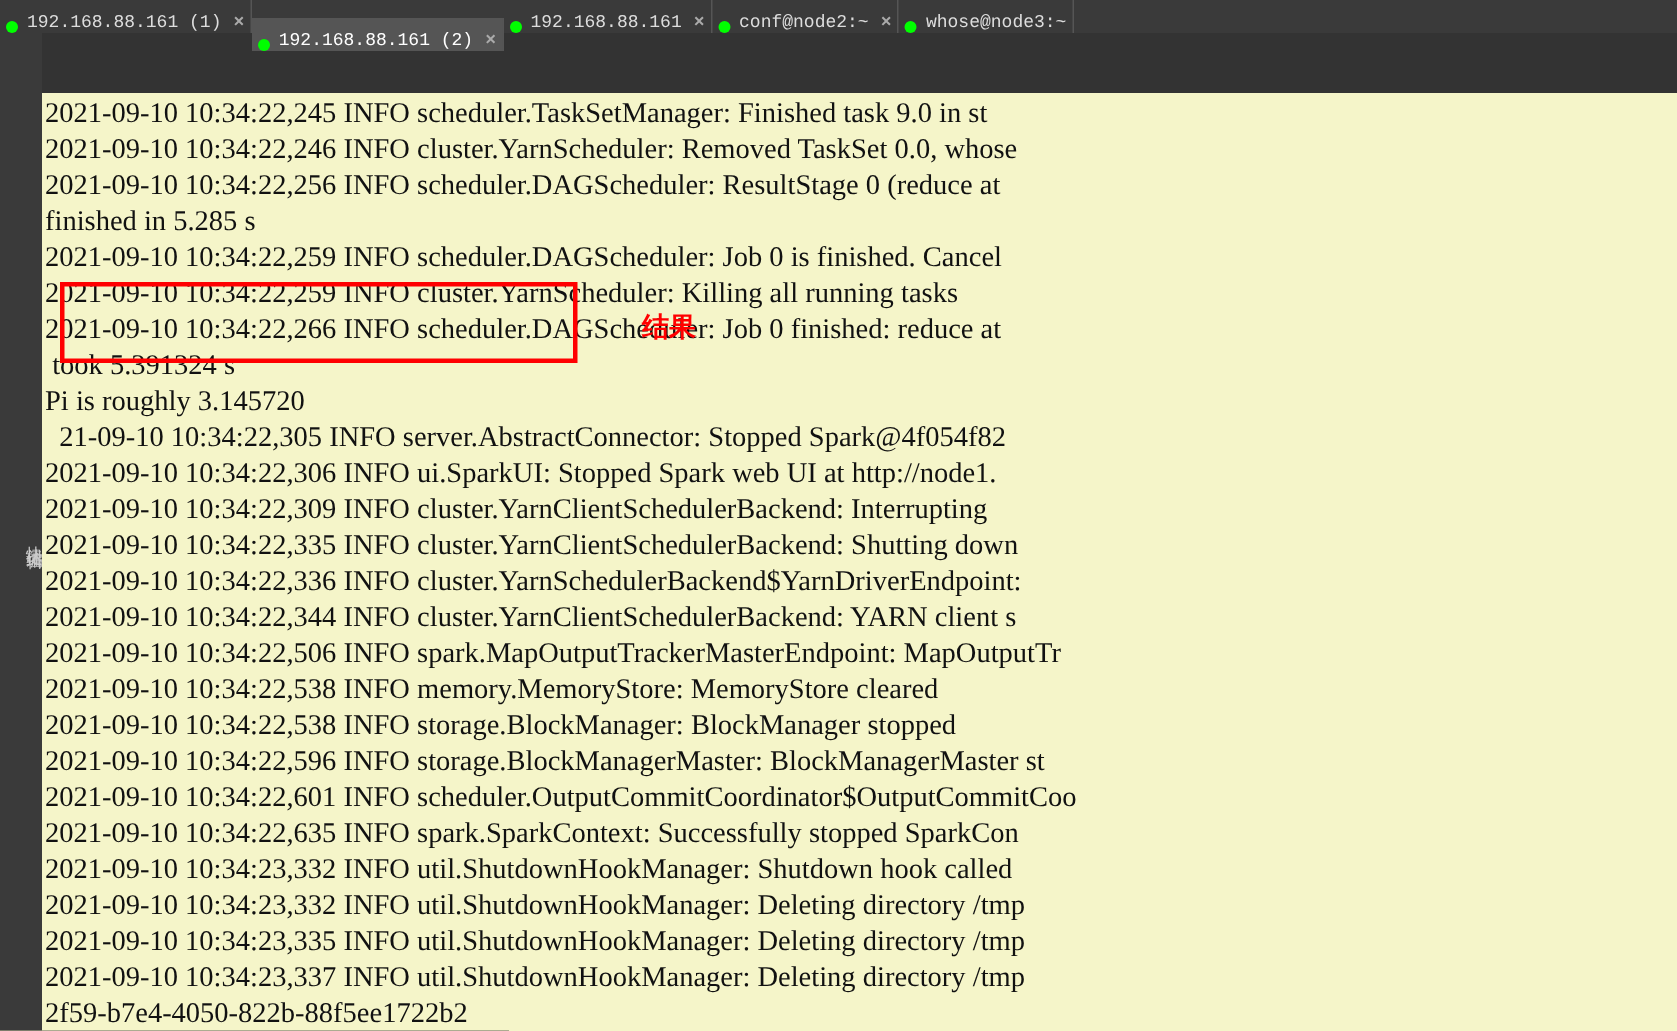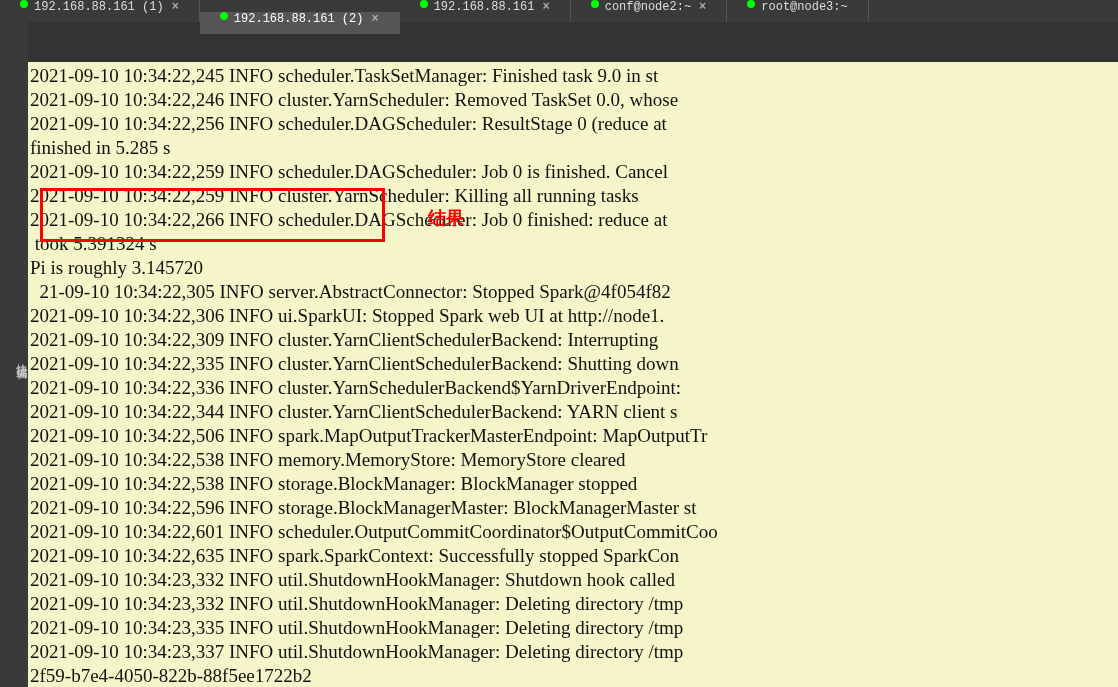--- a/index.html
+++ b/index.html
@@ -1,18 +1,18 @@
 <!DOCTYPE html>
 <html><head>
 <meta charset="utf-8">
 <style>
 * { margin:0; padding:0; box-sizing:border-box; }
 body { font-family:"Consolas","Courier New",monospace; background:#333; width:1118px; height:687px; overflow:hidden; position:relative; }
 .tabbar { display:flex; align-items:center; height:22px; background:#3a3a3a; padding:0; font-size:12px; }
-.tab { display:flex; align-items:flex-start; padding:0 20px; height:22px; border-right:1px solid #555; color:#ddd; cursor:pointer; }
+.tab { display:flex; align-items:flex-end; padding:0 4px; height:22px; border-right:1px solid #555; color:#ddd; cursor:pointer; }
 .tab.active { background:#555; color:#fff;margin-top:24px; }
 .dot { width:8px; height:8px; border-radius:50%; background:#00ff00; margin-right:6px; }
 .x { margin-left:8px; color:#aaa; font-weight:bold; cursor:pointer; }
 .sidebar { position:absolute; left:0; top:22px; width:28px; bottom:0; background:#3a3a3a; color:#ccc; font-size:11px; writing-mode:vertical-rl; text-orientation:upright; text-align:center; padding-top:6px; letter-spacing:2px; cursor:pointer; }
 .term { position:absolute; left:28px; top:22px; right:0; bottom:0; background:#f5f5c9; color:#111; font-size:19px; line-height:24px; white-space:pre; overflow:hidden; padding:2px 2px; font-family:Liberation Serif, serif;margin-top:40px; }
 .highlight-box { position:absolute; border:3px solid #ff0000; pointer-events:none; }
 .result-label { position:absolute; color:#ff0000; font-weight:bold; font-size:18px; font-family:Liberation Serif, serif; pointer-events:none; }
 </style>
 </head>
 <body>
@@ -33,21 +33,21 @@
     <span>192.168.88.161</span>
     <span class="x">×</span>
   </div>
   <div class="tab">
     <span class="dot"></span>
     <span>conf@node2:~</span>
     <span class="x">×</span>
   </div>
   <div class="tab">
     <span class="dot"></span>
-    <span>root@node3:~</span>
+    <span>whose@node3:~</span>
   </div>
 </div>
 
 <div class="sidebar">
   <span>快捷编辑</span>
 </div>
 
 <div class="term" id="terminal">2021-09-10 10:34:22,245 INFO scheduler.TaskSetManager: Finished task 9.0 in st
 2021-09-10 10:34:22,246 INFO cluster.YarnScheduler: Removed TaskSet 0.0, whose
 2021-09-10 10:34:22,256 INFO scheduler.DAGScheduler: ResultStage 0 (reduce at 

